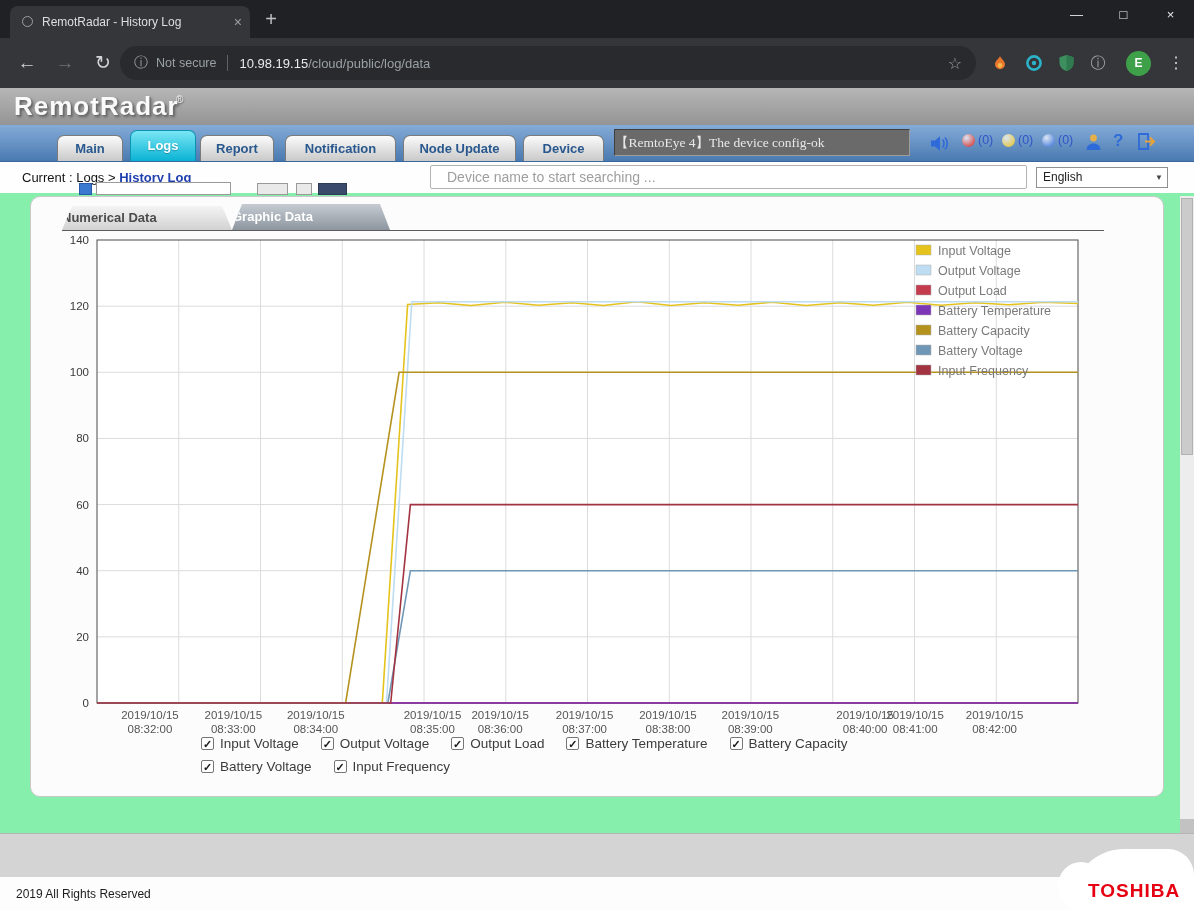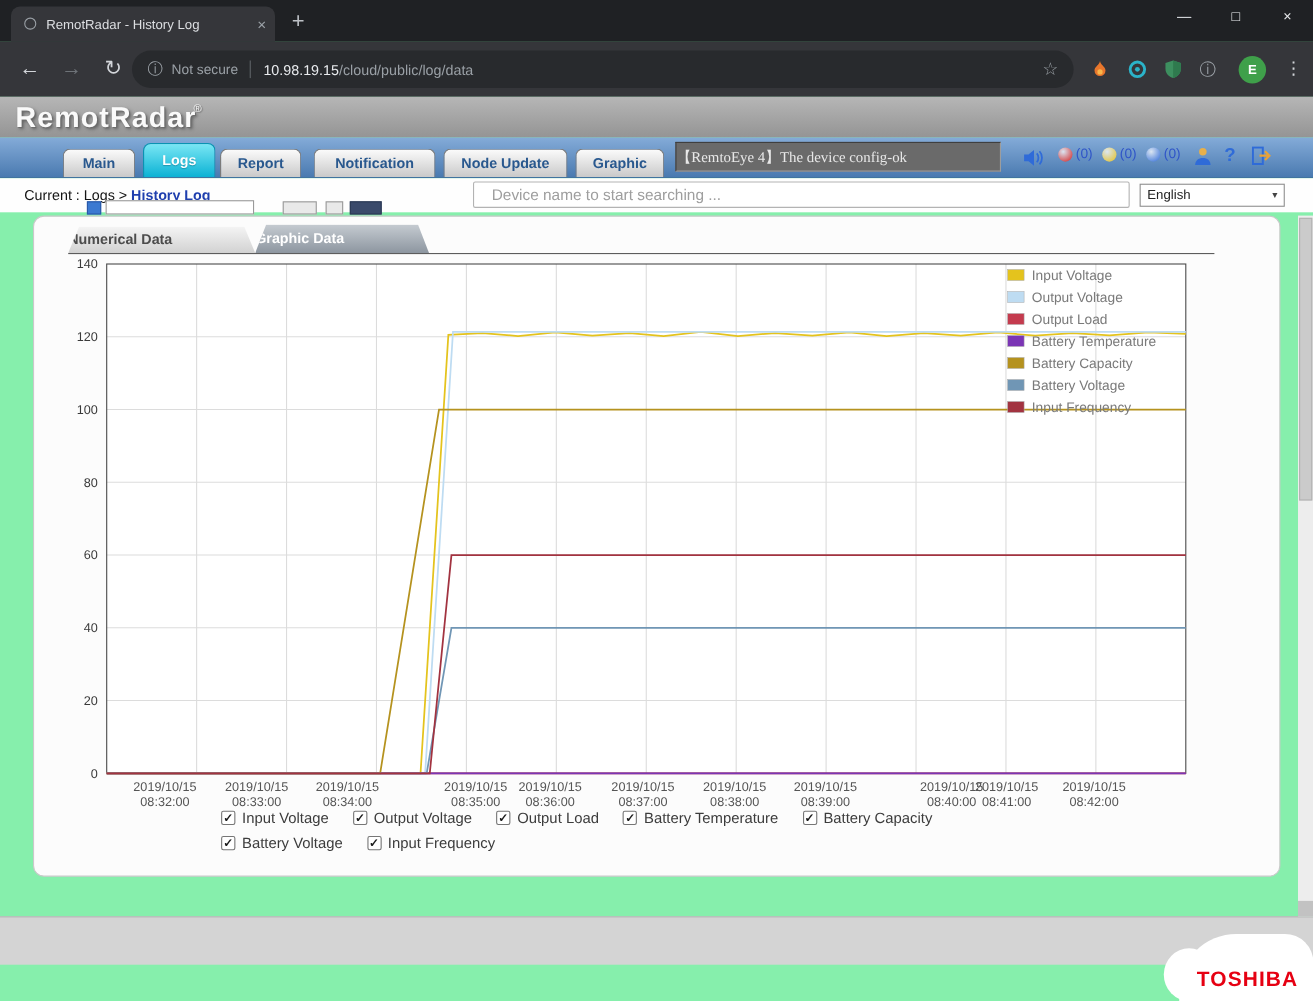--- a/index.html
+++ b/index.html
@@ -142,21 +142,21 @@
     <span class="abs logo">RemotRadar</span>
     <span class="abs logoreg">®</span>
   </div>
 
   <div class="abs navbar">
     <div class="navtab" style="left:57px;width:66px">Main</div>
     <div class="navtab active" style="left:130px;width:66px">Logs</div>
     <div class="navtab" style="left:200px;width:74px">Report</div>
     <div class="navtab" style="left:285px;width:111px">Notification</div>
     <div class="navtab" style="left:403px;width:113px">Node Update</div>
-    <div class="navtab" style="left:523px;width:81px">Graphic</div>
+    <div class="navtab" style="left:523px;width:81px">Device</div>
 
     <div class="statusbox">【RemtoEye 4】The device config-ok</div>
 
     <span class="abs" style="left:930px;top:10px">
       <svg width="20" height="17" viewBox="0 0 20 17">
           <path d="M1 5.5h4l5-4.2v14.4l-5-4.2H1z" fill="#2f6bd8"></path>
           <path d="M12.5 4.5c2 2 2 6 0 8" stroke="#2f6bd8" fill="none" stroke-width="1.6"></path>
           <path d="M15 2.5c3 3 3 9 0 12" stroke="#2f6bd8" fill="none" stroke-width="1.6"></path>
         </svg>
     </span>
@@ -307,20 +307,23 @@
       <span class="cb">✓</span>
       <span>Battery Voltage</span>
     </label>
     <label class="fitem">
       <span class="cb">✓</span>
       <span>Input Frequency</span>
     </label>
   </div>
 
   <div class="abs grayband"></div>
+  <div class="abs footer">
+    <span class="abs footertxt">2019 All Rights Reserved</span>
+  </div>
   <div class="abs cloud1"></div>
   <div class="abs cloud2"></div>
   <span class="abs toshiba">TOSHIBA</span>
 
   <div class="abs sbtrack"></div>
   <div class="abs sbthumb"></div>
   <div class="abs sbfoot"></div>
 
 </div>
 

